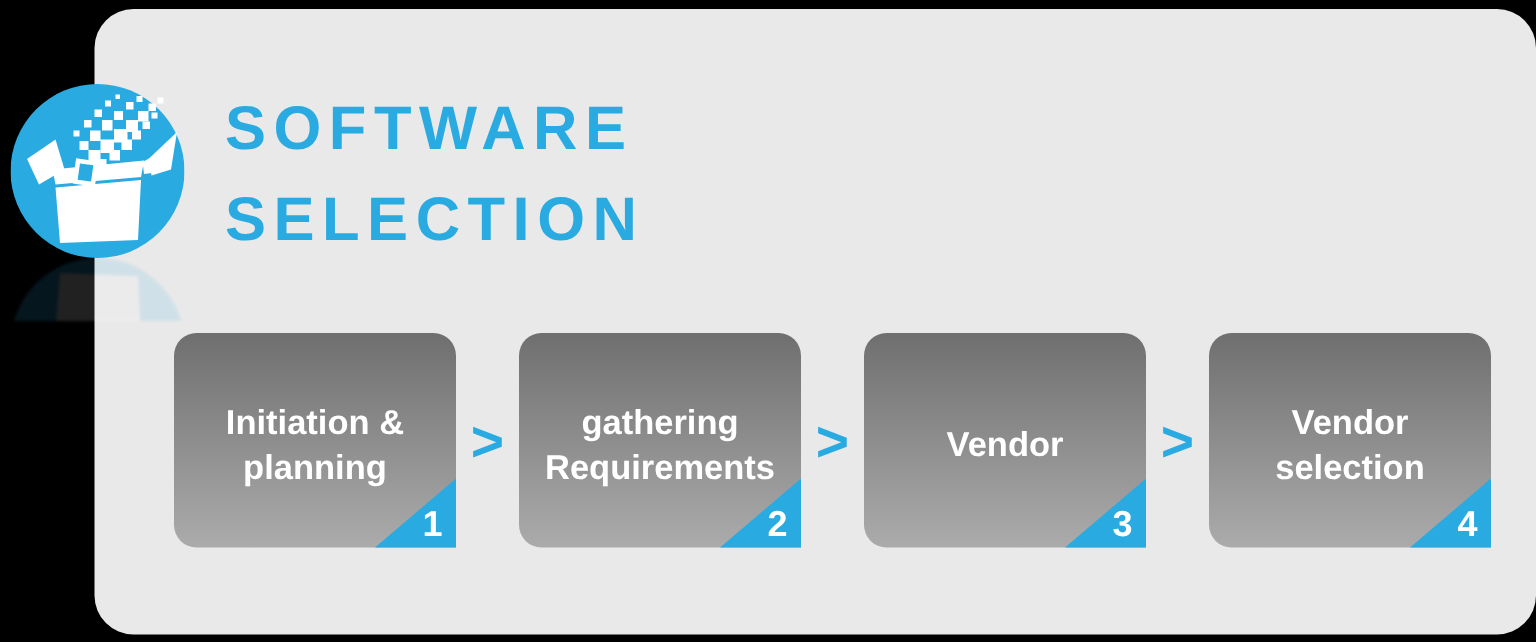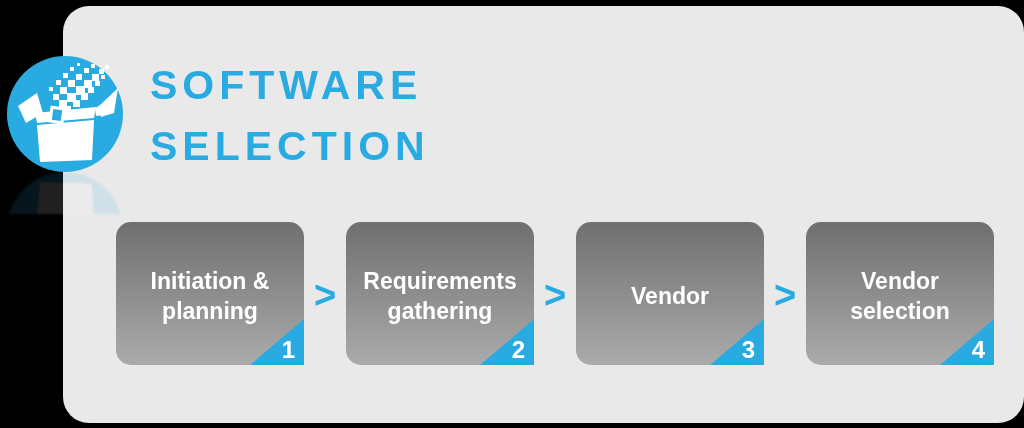--- a/index.html
+++ b/index.html
@@ -128,22 +128,22 @@
     <div>planning</div>
     <div class="corner"></div>
     <div class="num">1</div>
   </div>
 
   <div class="connector">
     <span>&gt;</span>
   </div>
 
   <div class="step">
+    <div>gathering</div>
     <div>Requirements</div>
-    <div>gathering</div>
     <div class="corner"></div>
     <div class="num">2</div>
   </div>
 
   <div class="connector">
     <span>&gt;</span>
   </div>
 
   <div class="step">
     <div>Vendor</div>

